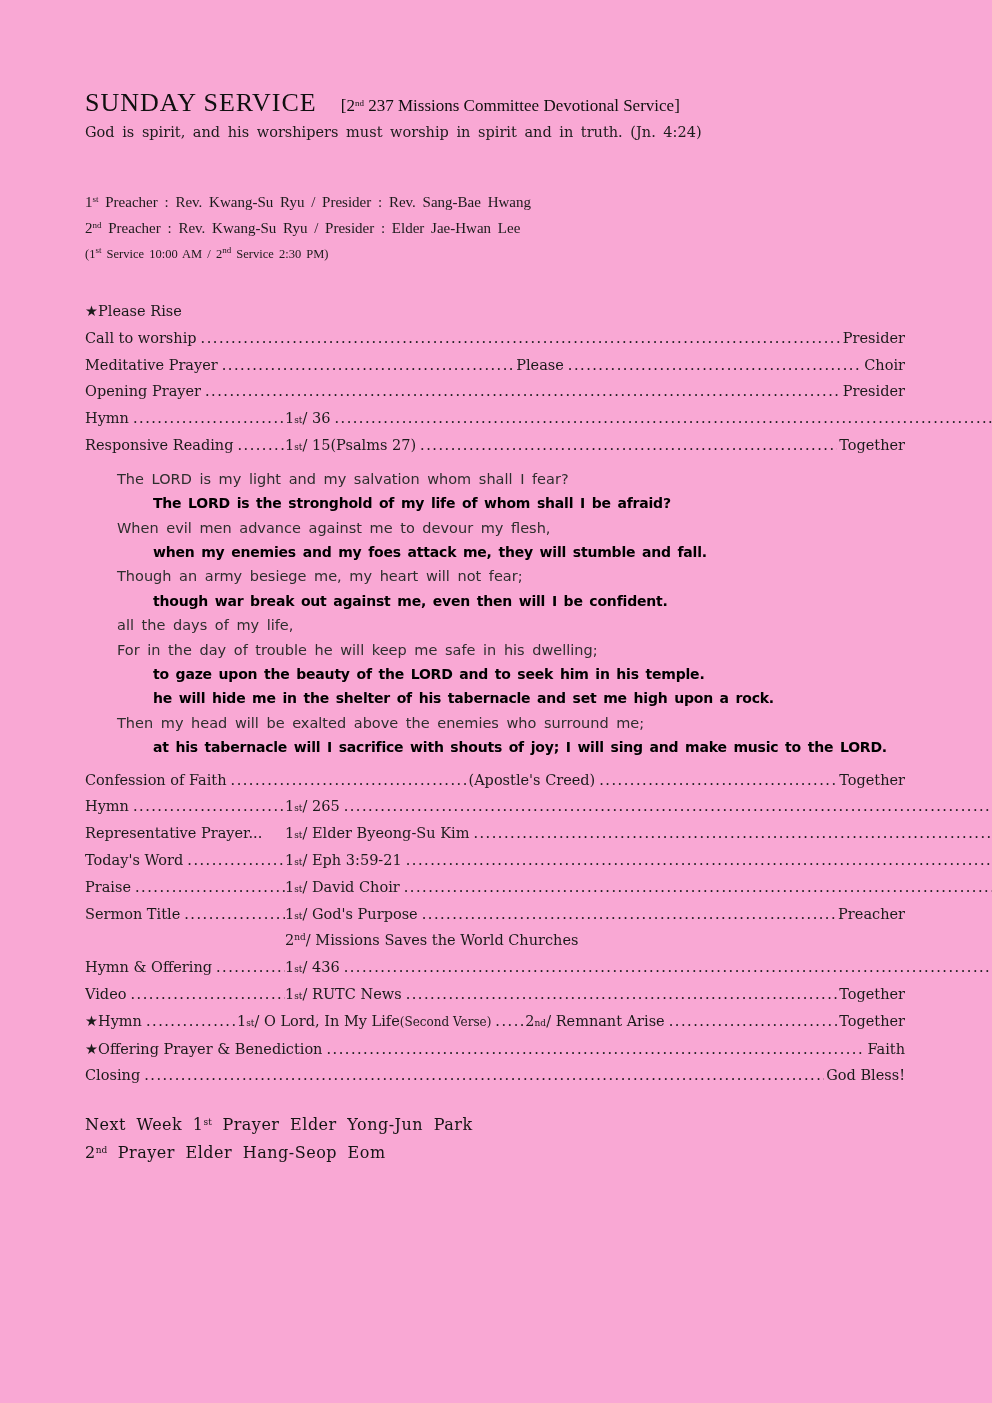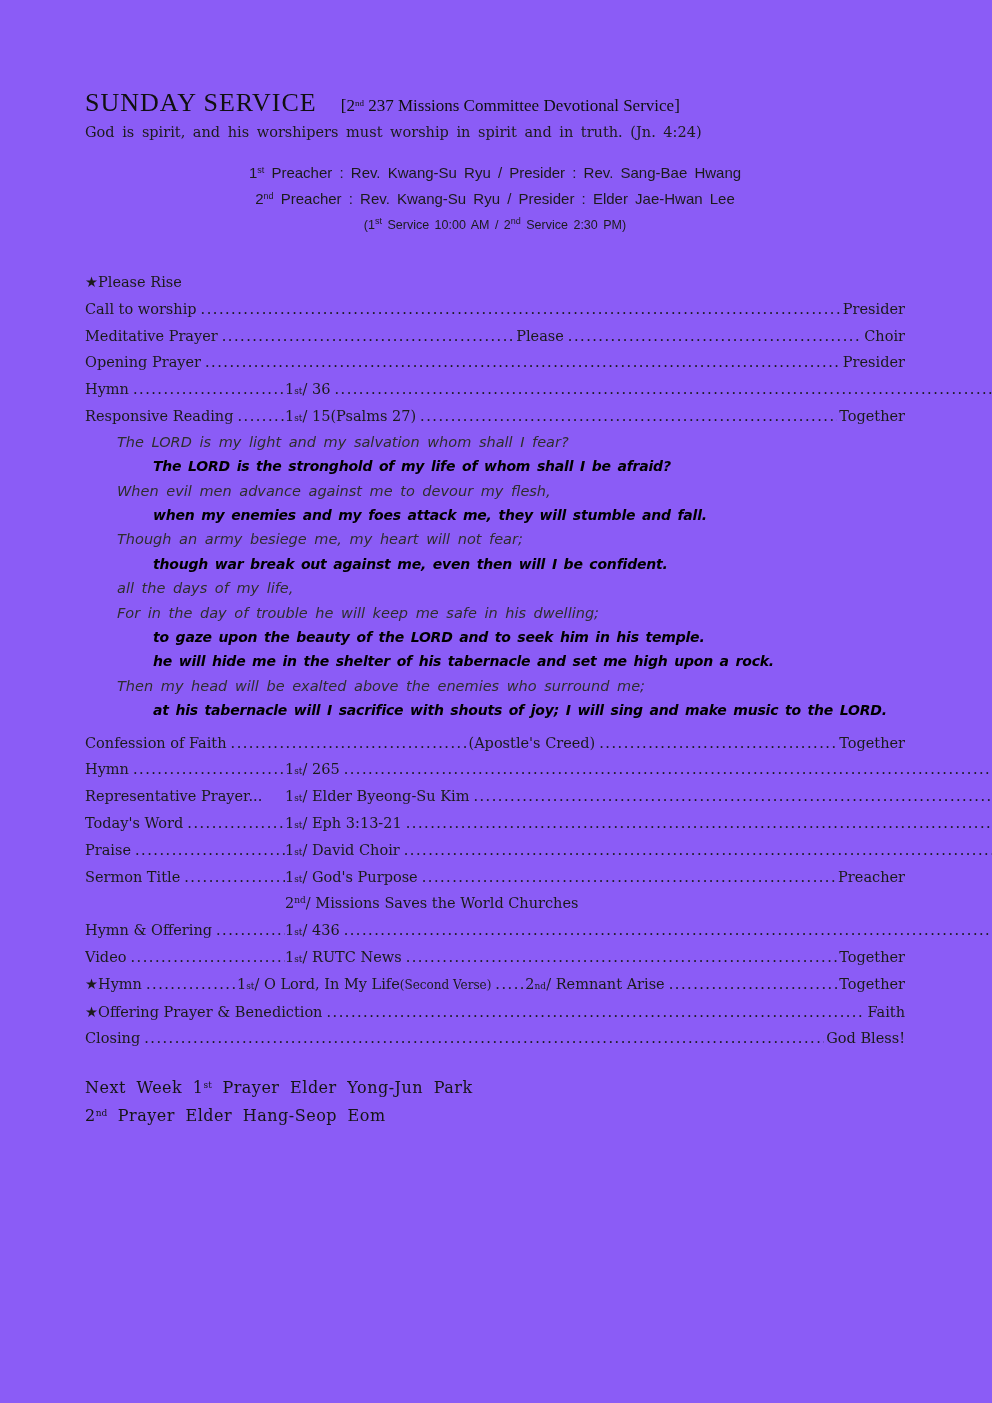--- a/index.html
+++ b/index.html
@@ -1,49 +1,49 @@
 <!DOCTYPE html>
 <html><head>
 <meta charset="utf-8">
 <style>
   html,body{margin:0;padding:0;background:#ffffff;}
   .page{
     position:relative;
     width:992px;height:1403px;
-    background:#8b5cf6;
+    background:#f9a8d4;
     overflow:hidden;
     box-sizing:border-box;
     padding:0 87px 0 85px;
     color:#1b1b1b;
   }
   
   .title-row{margin-top:88px;display:flex;align-items:baseline;white-space:nowrap;}
   .title{font-family:"Liberation Serif",serif;font-size:26px;letter-spacing:1px;color:#101010;}
   .bracket{font-family:"Liberation Serif",serif;font-size:17px;margin-left:24px;color:#101010;}
   .verse{font-family:"DejaVu Serif",serif;font-size:14.5px;word-spacing:3px;margin-top:6px;}
-  .preachers{margin-top:20px;text-align:center;font-family:Liberation Sans, sans-serif;
+  .preachers{margin-top:49px;text-align:left;font-family:Liberation Serif, serif;
              font-size:15px;word-spacing:3px;line-height:26px;}
   .preachers .times{font-size:12.5px;word-spacing:2px;}
   sup{font-size:9px;line-height:0;vertical-align:5px;letter-spacing:0;}
   
   .svc{font-family:"DejaVu Serif",serif;font-size:14.5px;color:#1b1b1b;}
   .row{display:flex;align-items:baseline;line-height:26.8px;white-space:nowrap;}
   .please{margin-top:31px;}
   .c1{display:flex;align-items:flex-start;flex:0 0 200px;width:200px;overflow:hidden;}
   .c1.narrow{flex:0 0 152px;width:152px;}
   .c2{display:flex;align-items:baseline;flex:0 0 auto;min-width:265px;}
   .dots{flex:1 1 10px;min-width:10px;overflow:hidden;white-space:nowrap;padding:0 4px;}
   .dots::after{content:"....................................................................................................................................................................................";letter-spacing:1.5px;}
   .dots.short{flex:0 0 26px;min-width:26px;}
   .rt{flex:0 0 auto;padding-left:2px;}
   .cont{padding-left:200px;}
   .small-note{font-size:12px;}
   .star{letter-spacing:0;}
   
-  .psalm{margin-bottom:7px;font-style:italic;}
+  .psalm{margin-top:8px;margin-bottom:7px;}
   .p-line{font-family:"DejaVu Sans",sans-serif;font-size:14.5px;color:#2e2e2e;
           line-height:24.4px;padding-left:32px;word-spacing:3px;white-space:nowrap;}
   .p-line.bold{font-weight:bold;font-size:14px;color:#000;padding-left:68px;
                letter-spacing:-0.2px;word-spacing:2px;}
   
   .nextweek{margin-top:22px;text-align:left;font-family:"DejaVu Serif",serif;
             font-size:16px;letter-spacing:0.5px;word-spacing:5px;line-height:27.5px;color:#151515;}
 </style>
 </head>
 <body>
@@ -160,21 +160,21 @@
 
   </div>
   <div class="row svc">
     <span class="c1">
         <span>Today's Word</span>
         <span class="dots"></span>
       </span>
     <span class="c2">
         <span>1</span>
         <sup>st</sup>
-        <span>/ Eph 3:13-21</span>
+        <span>/ Eph 3:59-21</span>
         <span class="dots"></span>
       </span>
     <sup>nd</sup>
 
   </div>
   <div class="row svc">
     <span class="c1">
         <span>Praise</span>
         <span class="dots"></span>
       </span>

